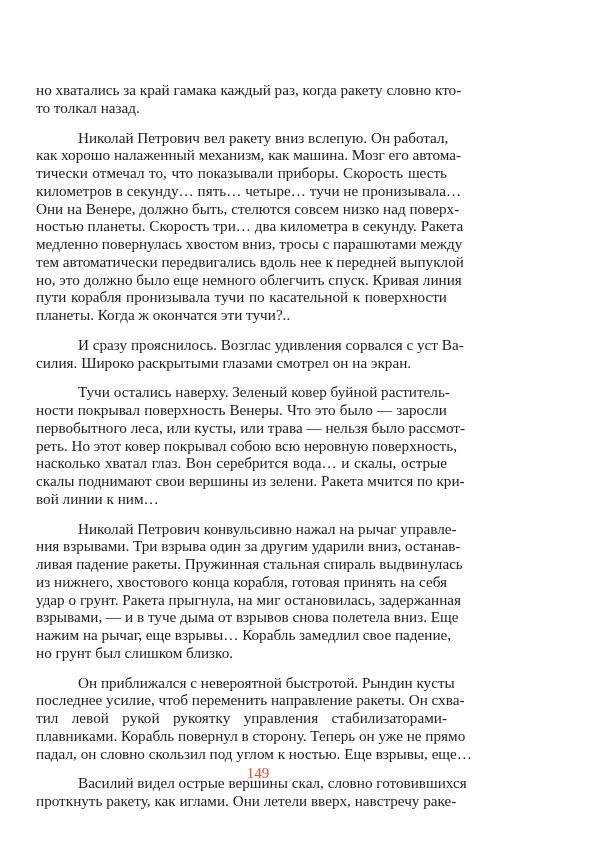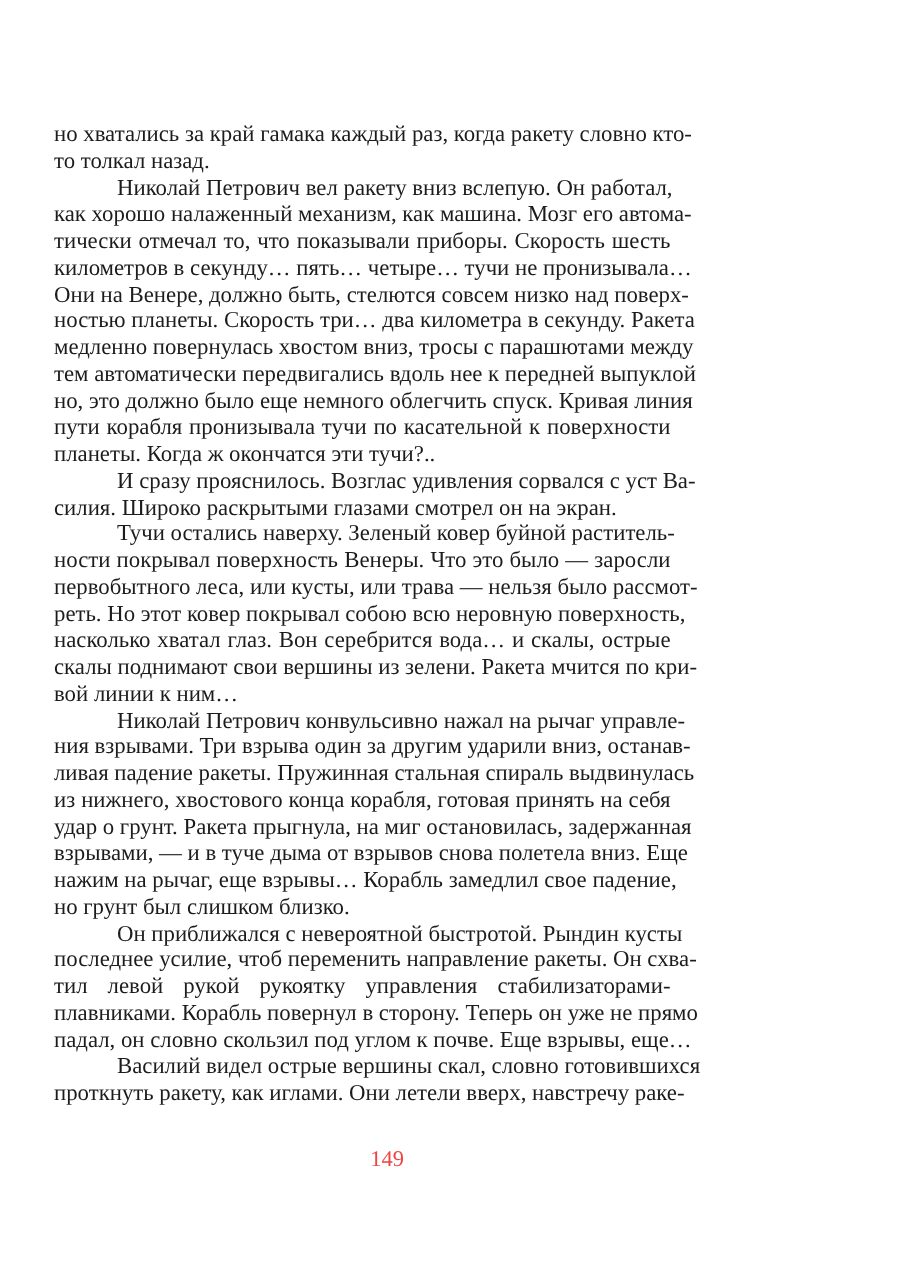--- a/index.html
+++ b/index.html
@@ -9,21 +9,21 @@
     font-family: "Liberation Serif", "DejaVu Serif", serif;
     font-size:15.2px;
     line-height:17.75px;
     height:17.75px;
     color:#1c1c1c;
     white-space:nowrap;
     text-align:justify;
     text-align-last:justify;
     overflow:visible;
   }
-  .line.indent { padding-left:42px; }
+  .line.indent { padding-left:42px;margin-top:12px; }
   .line.last { text-align-last:left; }
   .pagenum {
     position:absolute; left:0; width:516px; top:765px;
     text-align:center;
     font-family: "Liberation Serif", "DejaVu Serif", serif;
     font-size:15px; color:#ef4444;
   }
 </style>
 </head>
 <body>
@@ -56,17 +56,17 @@
     <div class="line">ливая падение ракеты. Пружинная стальная спираль выдвинулась</div>
     <div class="line">из нижнего, хвостового конца корабля, готовая принять на себя</div>
     <div class="line">удар о грунт. Ракета прыгнула, на миг остановилась, задержанная</div>
     <div class="line">взрывами, — и в туче дыма от взрывов снова полетела вниз. Еще</div>
     <div class="line">нажим на рычаг, еще взрывы… Корабль замедлил свое падение,</div>
     <div class="line last">но грунт был слишком близко.</div>
     <div class="line indent">Он приближался с невероятной быстротой. Рындин кусты</div>
     <div class="line">последнее усилие, чтоб переменить направление ракеты. Он схва-</div>
     <div class="line">тил левой рукой рукоятку управления стабилизаторами-</div>
     <div class="line">плавниками. Корабль повернул в сторону. Теперь он уже не прямо</div>
-    <div class="line">падал, он словно скользил под углом к почве. Еще взрывы, еще…</div>
+    <div class="line">падал, он словно скользил под углом к ностью. Еще взрывы, еще…</div>
     <div class="line indent">Василий видел острые вершины скал, словно готовившихся</div>
     <div class="line">проткнуть ракету, как иглами. Они летели вверх, навстречу раке-</div>
   </div>
 <div class="pagenum">149</div>
 
 </body></html>

